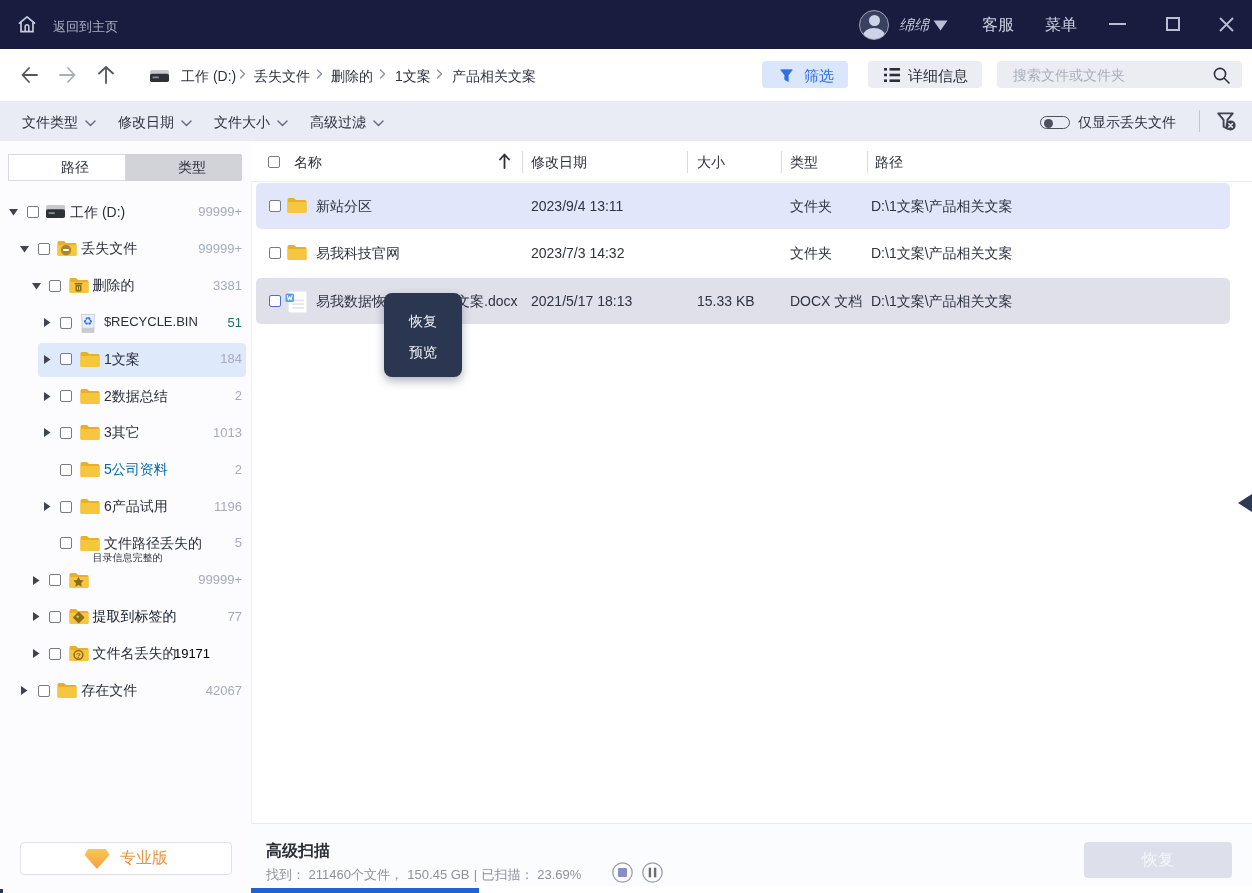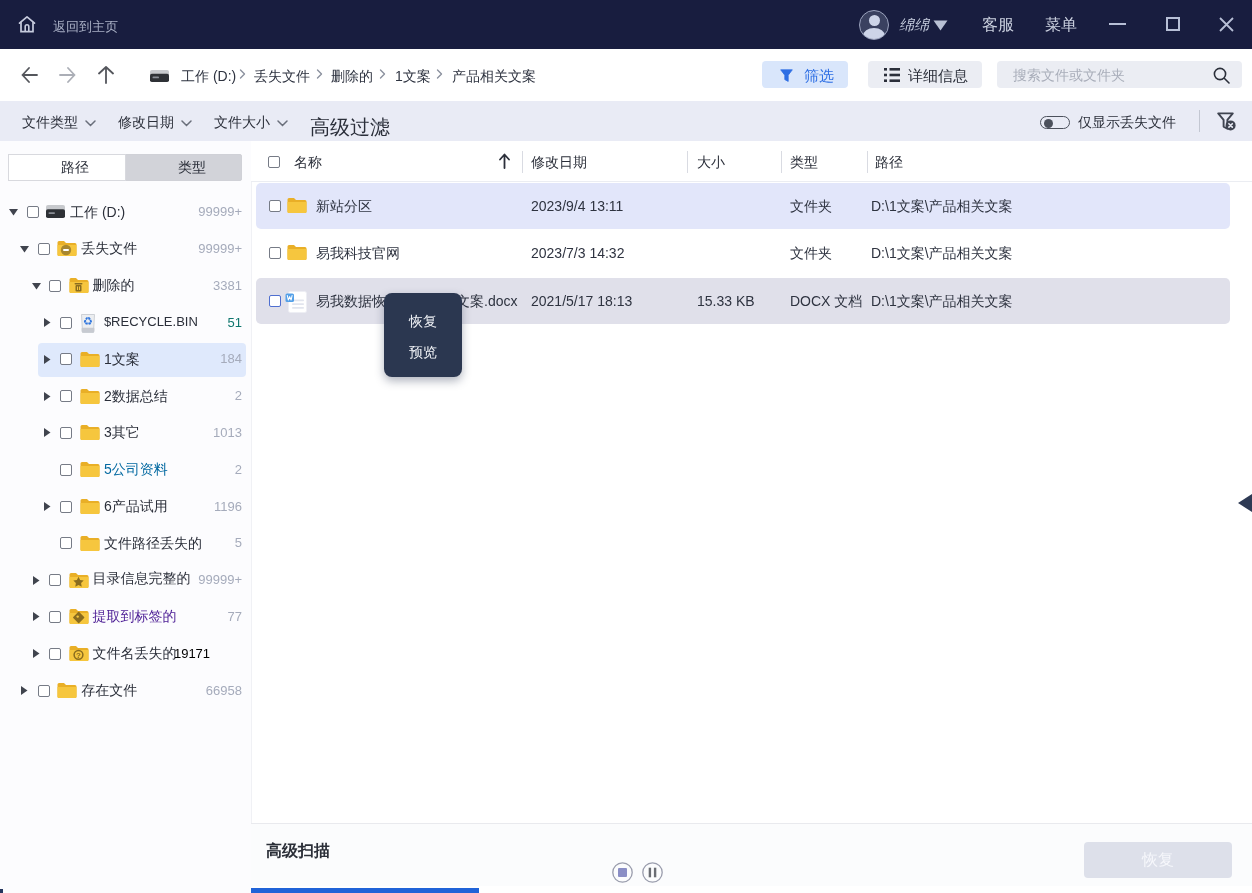--- a/index.html
+++ b/index.html
@@ -104,21 +104,21 @@
       <path d="M1 1 L5.5 5.5 L10 1" stroke="#6a6f7b" stroke-width="1.5" fill="none" stroke-linecap="round"></path>
     </svg>
   <div class="abs" style="left:118px;top:13px;font-size:14px;color:#2b2f3a;">修改日期</div>
   <svg class="abs" style="left:181px;top:19px;" width="11" height="7" viewBox="0 0 11 7">
       <path d="M1 1 L5.5 5.5 L10 1" stroke="#6a6f7b" stroke-width="1.5" fill="none" stroke-linecap="round"></path>
     </svg>
   <div class="abs" style="left:214px;top:13px;font-size:14px;color:#2b2f3a;">文件大小</div>
   <svg class="abs" style="left:277px;top:19px;" width="11" height="7" viewBox="0 0 11 7">
       <path d="M1 1 L5.5 5.5 L10 1" stroke="#6a6f7b" stroke-width="1.5" fill="none" stroke-linecap="round"></path>
     </svg>
-  <div class="abs" style="left:310px;top:13px;font-size:20px;color:#2b2f3a;">高级过滤</div>
+  <div class="abs" style="left:310px;top:13px;font-size:14px;color:#2b2f3a;">高级过滤</div>
   <svg class="abs" style="left:373px;top:19px;" width="11" height="7" viewBox="0 0 11 7">
       <path d="M1 1 L5.5 5.5 L10 1" stroke="#6a6f7b" stroke-width="1.5" fill="none" stroke-linecap="round"></path>
     </svg>
 
   <div class="abs" style="left:1040px;top:15px;width:30px;height:13px;border:1.5px solid #4c515c;border-radius:8px;background:#e9ebf5;"></div>
   <div class="abs" style="left:1044px;top:17.5px;width:9px;height:9px;border-radius:50%;background:#4c515c;"></div>
   <div class="abs" style="left:1078px;top:13px;font-size:14px;color:#2b2f3a;">仅显示丢失文件</div>
   <div class="abs" style="left:1199px;top:9px;width:1px;height:22px;background:#c3c7d2;"></div>
 
   <svg class="abs" style="left:1217px;top:11px;" width="19" height="19" viewBox="0 0 19 19">
@@ -241,33 +241,33 @@
       <div class="abs" style="left:142px;top:394.3px;width:100px;text-align:right;font-size:13px;color:#a5abbb;">5</div>
       <svg class="abs" style="left:32.6px;top:434.6px" width="7" height="9" viewBox="0 0 7 9">
         <path d="M0 0 V9 L6.5 4.5 Z" fill="#40444e"></path>
       </svg>
       <div class="abs" style="left:49.1px;top:433.1px;width:12px;height:12px;border:1.5px solid #767b86;border-radius:2px;background:#fff;"></div>
       <div class="abs" style="left:68.6px;top:430.6px;"><svg width="20" height="17" viewBox="0 0 20 17">
           <path d="M0.5 2.5 a1.5 1.5 0 0 1 1.5-1.5 H7 l2 2 H18 a1.5 1.5 0 0 1 1.5 1.5 V14.5 a1.5 1.5 0 0 1-1.5 1.5 H2 a1.5 1.5 0 0 1-1.5-1.5 Z" fill="#e9af27"></path>
           <path d="M0.5 5 H19.5 V14.5 a1.5 1.5 0 0 1-1.5 1.5 H2 a1.5 1.5 0 0 1-1.5-1.5 Z" fill="#f6c63e"></path>
           <path d="M9.5 4.8 L11.1 8.1 L14.7 8.6 L12.1 11.1 L12.7 14.7 L9.5 13 L6.3 14.7 L6.9 11.1 L4.3 8.6 L7.9 8.1 Z" fill="#8a6c1f"></path>
         </svg></div>
-      <div class="abs" style="left:92.6px;top:429px;font-size:14px;color:#2b2f3a;white-space:nowrap;">目录信息完整的</div>
+      <div class="abs" style="left:92.6px;top:410px;font-size:10px;color:#2b2f3a;white-space:nowrap;">目录信息完整的</div>
       <div class="abs" style="left:142px;top:431.1px;width:100px;text-align:right;font-size:13px;color:#a5abbb;">99999+</div>
       <svg class="abs" style="left:32.6px;top:471.4px" width="7" height="9" viewBox="0 0 7 9">
         <path d="M0 0 V9 L6.5 4.5 Z" fill="#40444e"></path>
       </svg>
       <div class="abs" style="left:49.1px;top:469.9px;width:12px;height:12px;border:1.5px solid #767b86;border-radius:2px;background:#fff;"></div>
       <div class="abs" style="left:68.6px;top:467.4px;"><svg width="20" height="17" viewBox="0 0 20 17">
           <path d="M0.5 2.5 a1.5 1.5 0 0 1 1.5-1.5 H7 l2 2 H18 a1.5 1.5 0 0 1 1.5 1.5 V14.5 a1.5 1.5 0 0 1-1.5 1.5 H2 a1.5 1.5 0 0 1-1.5-1.5 Z" fill="#e9af27"></path>
           <path d="M0.5 5 H19.5 V14.5 a1.5 1.5 0 0 1-1.5 1.5 H2 a1.5 1.5 0 0 1-1.5-1.5 Z" fill="#f6c63e"></path>
           <path d="M9.7 4.6 L14.6 9.5 L9.7 14.4 L4.8 9.5 Z" fill="#8a6c1f" stroke="#8a6c1f" stroke-width="1.5" stroke-linejoin="round"></path>
           <circle cx="8.7" cy="8.6" r="1.2" fill="#f6c63e"></circle>
         </svg></div>
-      <div class="abs" style="left:92.6px;top:467.4px;font-size:14px;color:#4c1d95;white-space:nowrap;">提取到标签的</div>
+      <div class="abs" style="left:92.6px;top:467.4px;font-size:14px;color:#0f172a;white-space:nowrap;">提取到标签的</div>
       <div class="abs" style="left:142px;top:467.9px;width:100px;text-align:right;font-size:13px;color:#a5abbb;">77</div>
       <svg class="abs" style="left:32.6px;top:508.2px" width="7" height="9" viewBox="0 0 7 9">
         <path d="M0 0 V9 L6.5 4.5 Z" fill="#40444e"></path>
       </svg>
       <div class="abs" style="left:49.1px;top:506.7px;width:12px;height:12px;border:1.5px solid #767b86;border-radius:2px;background:#fff;"></div>
       <div class="abs" style="left:68.6px;top:504.2px;"><svg width="20" height="17" viewBox="0 0 20 17">
           <path d="M0.5 2.5 a1.5 1.5 0 0 1 1.5-1.5 H7 l2 2 H18 a1.5 1.5 0 0 1 1.5 1.5 V14.5 a1.5 1.5 0 0 1-1.5 1.5 H2 a1.5 1.5 0 0 1-1.5-1.5 Z" fill="#e9af27"></path>
           <path d="M0.5 5 H19.5 V14.5 a1.5 1.5 0 0 1-1.5 1.5 H2 a1.5 1.5 0 0 1-1.5-1.5 Z" fill="#f6c63e"></path>
           <circle cx="9.5" cy="9.8" r="4.4" fill="none" stroke="#8a6c1f" stroke-width="1.5"></circle>
           <text x="9.5" y="12.6" font-size="8" font-weight="bold" text-anchor="middle" fill="#8a6c1f" font-family="Liberation Sans">?</text>
@@ -276,23 +276,35 @@
       <div class="abs" style="left:142px;top:504.7px;width:100px;text-align:center;font-size:13px;color:#000000;">19171</div>
       <svg class="abs" style="left:21.3px;top:545.0px" width="7" height="9" viewBox="0 0 7 9">
         <path d="M0 0 V9 L6.5 4.5 Z" fill="#40444e"></path>
       </svg>
       <div class="abs" style="left:37.8px;top:543.5px;width:12px;height:12px;border:1.5px solid #767b86;border-radius:2px;background:#fff;"></div>
       <div class="abs" style="left:57.3px;top:541.0px;"><svg width="20" height="17" viewBox="0 0 20 17">
           <path d="M0.5 2.5 a1.5 1.5 0 0 1 1.5-1.5 H7 l2 2 H18 a1.5 1.5 0 0 1 1.5 1.5 V14.5 a1.5 1.5 0 0 1-1.5 1.5 H2 a1.5 1.5 0 0 1-1.5-1.5 Z" fill="#e9af27"></path>
           <path d="M0.5 5 H19.5 V14.5 a1.5 1.5 0 0 1-1.5 1.5 H2 a1.5 1.5 0 0 1-1.5-1.5 Z" fill="#f6c63e"></path>
         </svg></div>
       <div class="abs" style="left:81.3px;top:541.0px;font-size:14px;color:#2b2f3a;white-space:nowrap;">存在文件</div>
-      <div class="abs" style="left:142px;top:541.5px;width:100px;text-align:right;font-size:13px;color:#a5abbb;">66958</div>
+      <div class="abs" style="left:142px;top:541.5px;width:100px;text-align:right;font-size:13px;color:#a5abbb;">42067</div>
     </div>
 
+  <div class="abs" style="left:20px;top:701px;width:212px;height:33px;background:#fff;border:1px solid #e0e1e6;border-radius:4px;">
+    <svg class="abs" style="left:63px;top:5px;" width="26" height="22" viewBox="0 0 26 22">
+      <defs>
+          <linearGradient id="dg" x1="0" y1="0" x2="0" y2="1">
+            <stop offset="0" stop-color="#fbc559"></stop>
+            <stop offset="1" stop-color="#f2a33c"></stop>
+          </linearGradient>
+        </defs>
+      <path d="M4 1 H22 L25.5 7 L13 21 L0.5 7 Z" fill="url(#dg)"></path>
+    </svg>
+    <div class="abs" style="left:99px;top:5px;font-size:16px;color:#e8953f;">专业版</div>
+  </div>
 </div>
 
 <div class="abs" style="left:251px;top:141px;width:1px;height:752px;background:#f0f1f5;"></div>
 
 <div class="abs" style="left:251px;top:141px;width:1001px;height:40px;background:#fff;"></div>
 <div class="abs" style="left:268px;top:156px;width:12px;height:12px;border:1.5px solid #767b86;border-radius:2px;background:#fff;"></div>
 <div class="abs" style="left:294px;top:154px;font-size:14px;color:#2b2f3a;">名称</div>
 <svg class="abs" style="left:498px;top:153px;" width="13" height="16" viewBox="0 0 13 16">
     <path d="M6.5 15 V2 M2 6.5 L6.5 1.5 L11 6.5" stroke="#2b2f3a" stroke-width="1.8" fill="none" stroke-linecap="round" stroke-linejoin="round"></path>
   </svg>
@@ -347,20 +359,21 @@
   <div class="abs" style="left:0;top:20px;width:78px;text-align:center;font-size:14px;color:#f2f4f8;">恢复</div>
   <div class="abs" style="left:0;top:51px;width:78px;text-align:center;font-size:14px;color:#f2f4f8;">预览</div>
 </div>
 
 <svg class="abs" style="left:1238px;top:494px;" width="14" height="18" viewBox="0 0 14 18">
     <path d="M14 0 L14 18 L0 9 Z" fill="#2e3a54"></path>
   </svg>
 
 <div class="abs" style="left:251px;top:823px;width:1001px;height:64px;background:#fbfcfd;border-top:1px solid #e9eaee;">
   <div class="abs" style="left:15px;top:17px;font-size:16px;font-weight:bold;color:#2b2f38;">高级扫描</div>
+  <div class="abs" style="left:15px;top:42px;font-size:13px;color:#8d919c;">找到： 211460个文件， 150.45 GB | 已扫描： 23.69%</div>
   <svg class="abs" style="left:361px;top:38px;" width="21" height="21" viewBox="0 0 21 21">
       <circle cx="10.5" cy="10.5" r="9.7" fill="none" stroke="#9a9dad" stroke-width="1.3"></circle>
       <rect x="6" y="6" width="9" height="9" rx="1" fill="#8a8ec5"></rect>
     </svg>
   <svg class="abs" style="left:390.5px;top:38px;" width="21" height="21" viewBox="0 0 21 21">
       <circle cx="10.5" cy="10.5" r="9.7" fill="none" stroke="#9a9dad" stroke-width="1.3"></circle>
       <rect x="6.7" y="5.7" width="2.4" height="9.6" fill="#6a6d73"></rect>
       <rect x="11.9" y="5.7" width="2.4" height="9.6" fill="#6a6d73"></rect>
     </svg>
   <div class="abs" style="left:833px;top:18px;width:148px;height:36px;background:#dde0ea;border-radius:4px;text-align:center;line-height:36px;font-size:16px;color:#f6f7fb;">恢复</div>

